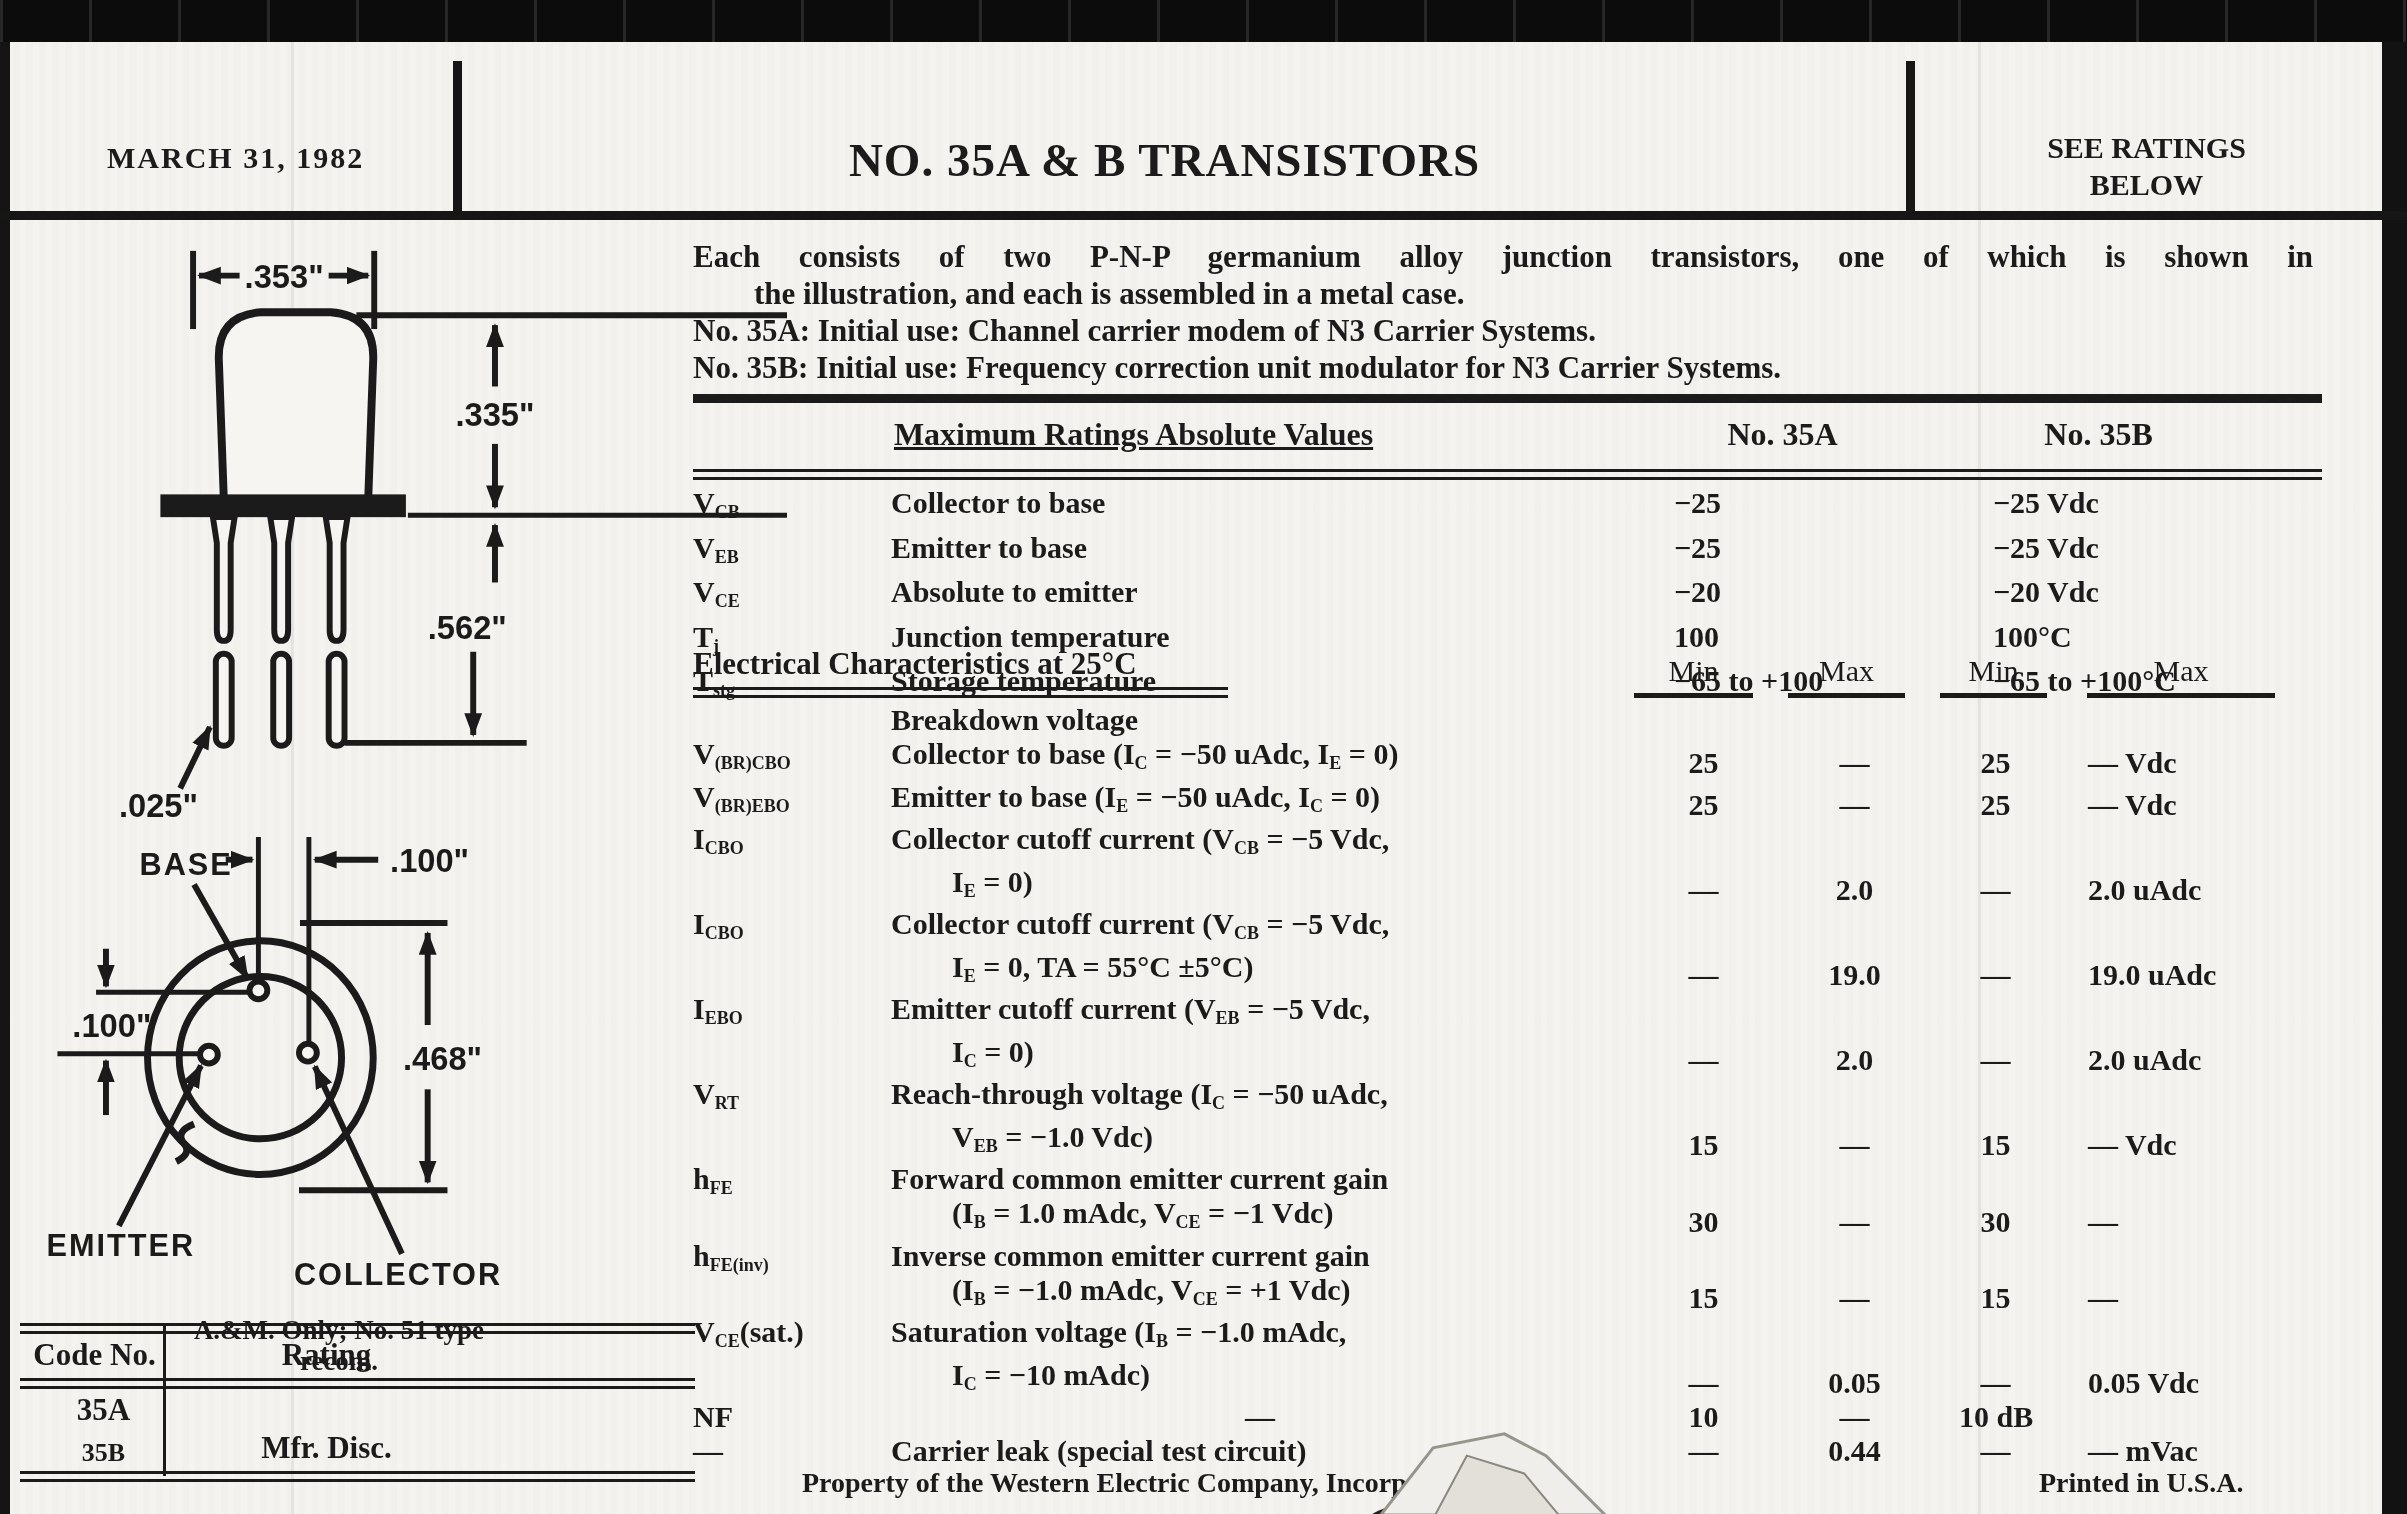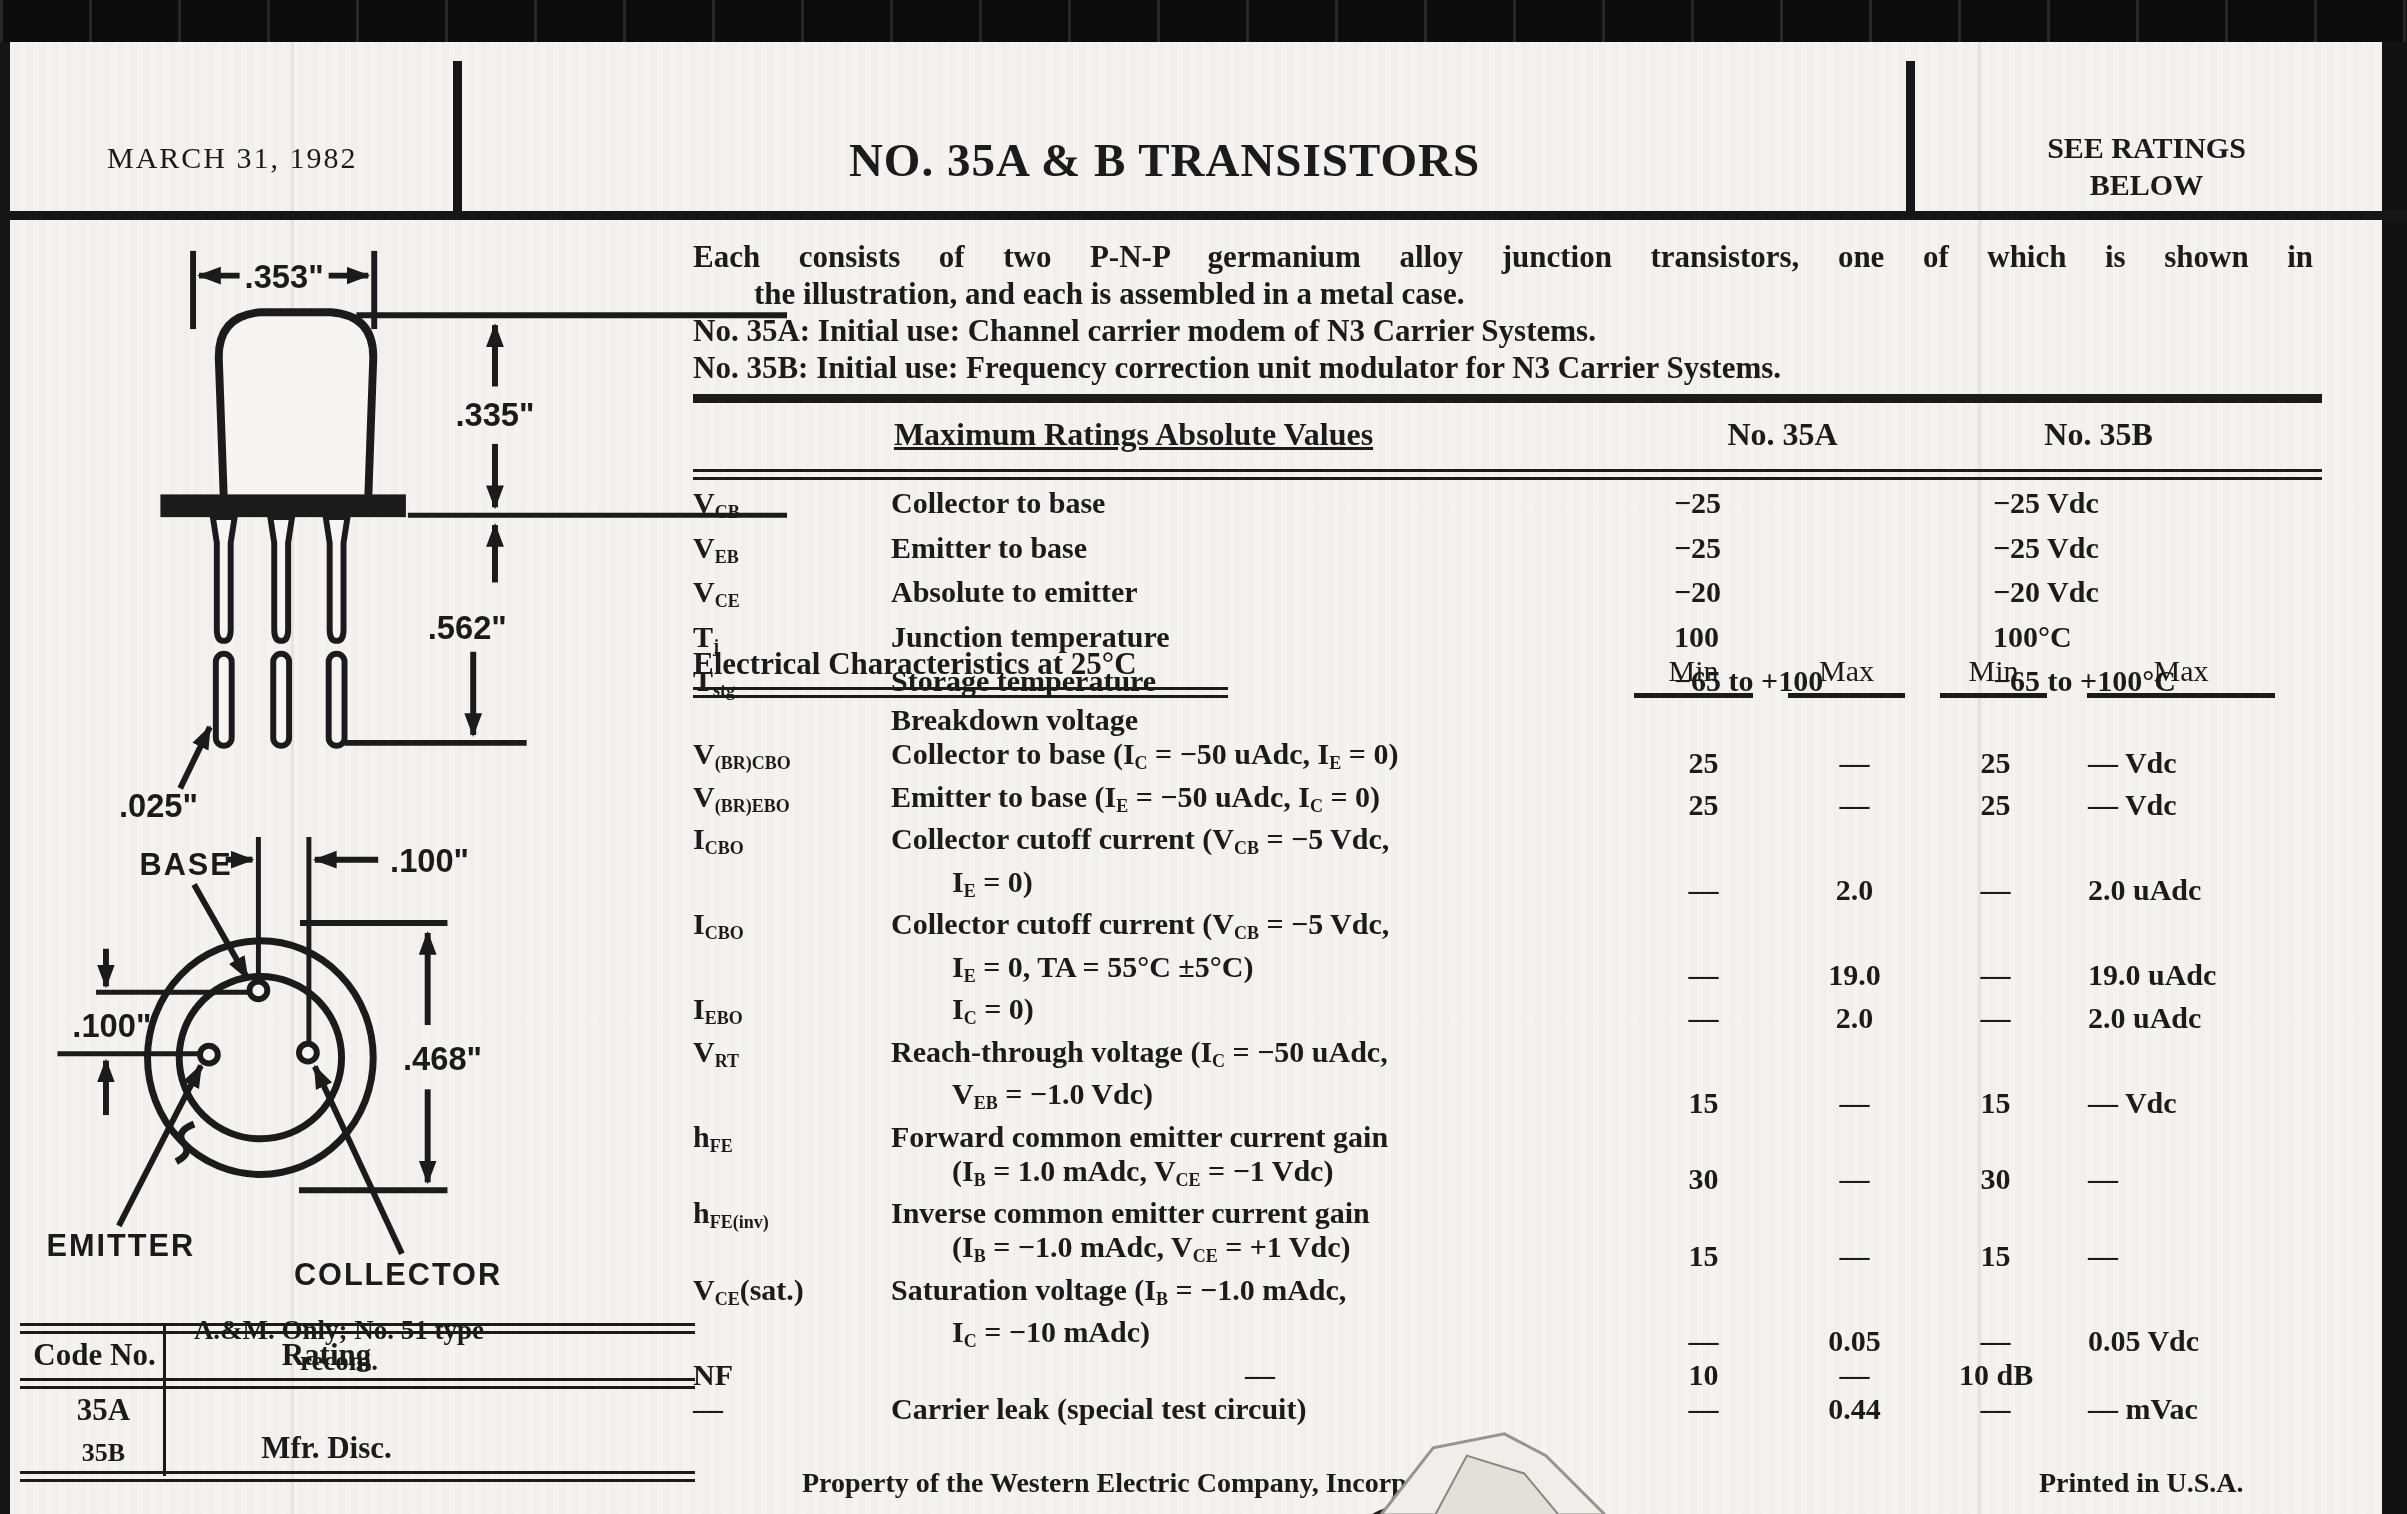--- a/index.html
+++ b/index.html
@@ -8,21 +8,21 @@
   #page:before{content:"";position:absolute;inset:0;pointer-events:none;
     background:repeating-linear-gradient(90deg,rgba(0,0,0,0.012) 0 7px,rgba(255,255,255,0.02) 7px 13px);}
   .abs{position:absolute;}
   
   .topbar{left:0;top:0;width:2408px;height:42px;background:#0c0c0c;
     background-image:repeating-linear-gradient(90deg,rgba(90,90,90,0.35) 0 3px,rgba(0,0,0,0) 3px 89px);}
   .edgeL{left:0;top:42px;width:10px;height:1473px;background:#151515;}
   .edgeR{left:2382px;top:42px;width:26px;height:1473px;background:#121212;}
   .crease{top:42px;width:3px;height:1473px;background:rgba(60,55,40,0.07);}
   
-  .date{left:107px;top:141px;font-size:30px;font-weight:normal;letter-spacing:2px;}
+  .date{left:107px;top:141px;font-size:30px;font-weight:bold;letter-spacing:2px;}
   .vbar{width:9px;background:#161616;}
   .title{left:693px;top:133px;width:943px;text-align:center;font-size:47px;font-weight:bold;letter-spacing:1px;}
   .ratenote{left:1980px;top:129px;width:333px;text-align:center;font-size:30px;font-weight:bold;line-height:37px;}
   .hrule{left:0;top:211px;width:2408px;height:9px;background:#161616;}
   
   .intro{left:693px;top:238px;width:1620px;font-size:31px;font-weight:bold;line-height:37px;}
   .intro .ln0{text-align:justify;text-align-last:justify;}
   .intro .ln1{padding-left:61px;}
   
   .rule{background:#1b1b1b;}
@@ -178,20 +178,21 @@
           <div class="l2">I<sub>E</sub> = 0, TA = 55°C ±5°C)</div>
         </div>
         <div class="c">—</div>
         <div class="c">19.0</div>
         <div class="c">—</div>
         <div class="u">19.0 uAdc</div>
       </div>
       <div class="erow">
         <div class="sym">I<sub>EBO</sub></div>
         <div class="desc">
+          <div class="l1">Emitter cutoff current (V<sub>EB</sub> = −5 Vdc,</div>
           <div class="l2">I<sub>C</sub> = 0)</div>
         </div>
         <div class="c">—</div>
         <div class="c">2.0</div>
         <div class="c">—</div>
         <div class="u">2.0 uAdc</div>
       </div>
       <div class="erow">
         <div class="sym">V<sub>RT</sub></div>
         <div class="desc">

